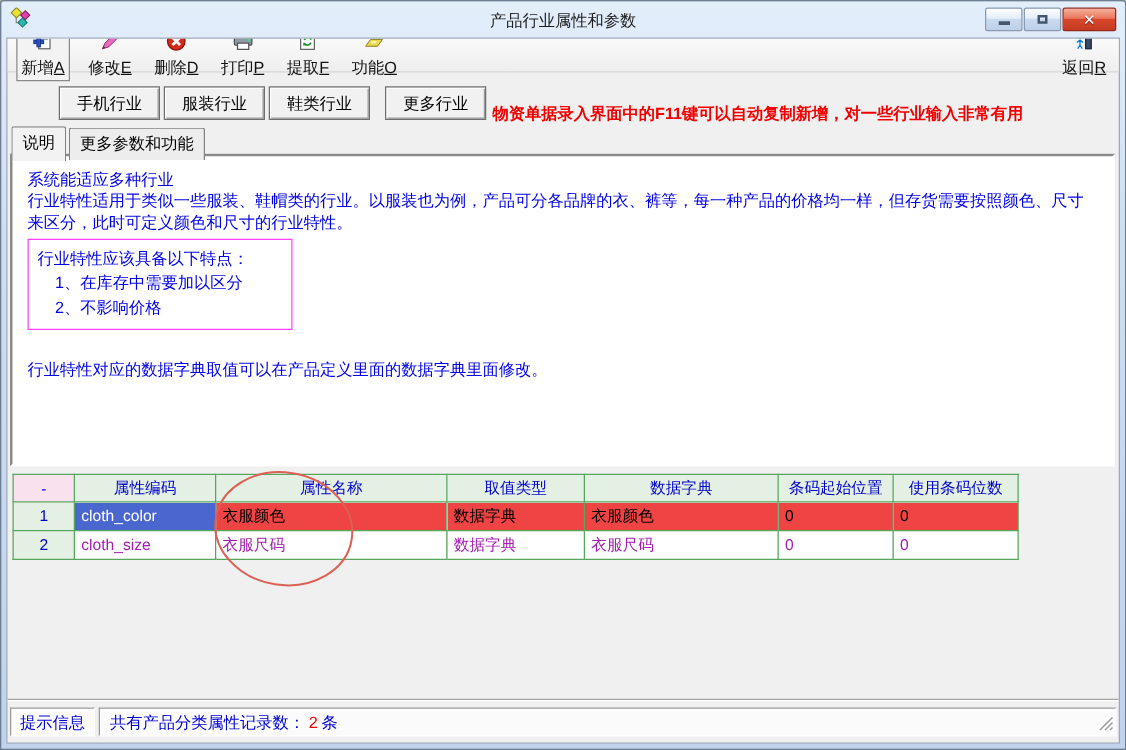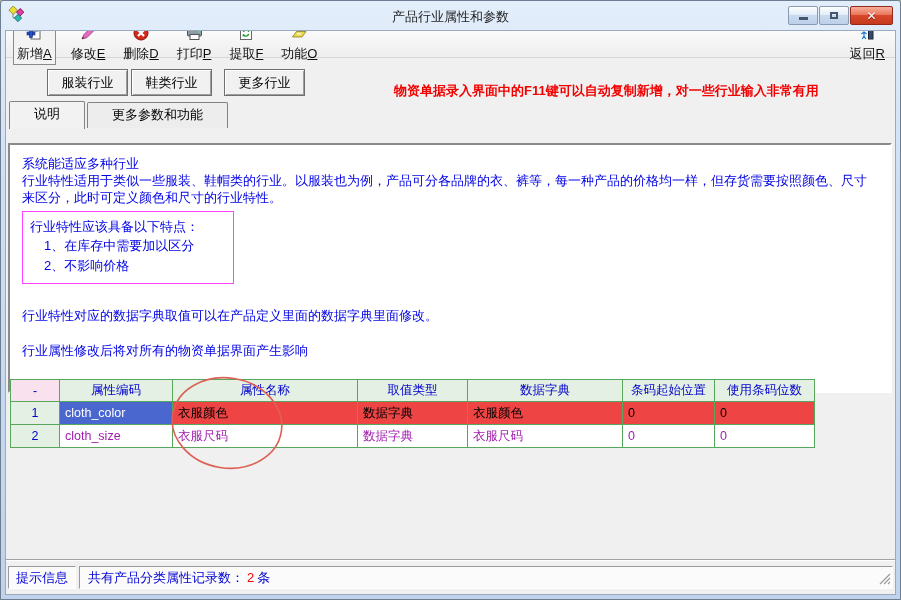--- a/index.html
+++ b/index.html
@@ -44,27 +44,27 @@
   .ind-btn { width:81px; height:27px; background:#f1f1f1; border:1px solid #6f6f6f;
              box-shadow:inset 1px 1px 0 #ffffff, inset -1px -1px 0 #9d9d9d;
              display:flex; align-items:center; justify-content:center; font-size:13px; color:#000;
              cursor:default; }
   .ind-btn.more { margin-left:9px; }
   .hint { position:absolute; top:51px; left:388px; color:#f20000; font-weight:bold; font-size:13px; white-space:nowrap; }
 
   
   .tabs { position:absolute; top:70px; left:3px; display:flex; align-items:flex-end; z-index:3; }
   .tab { border:1px solid #828282; border-bottom:none; background:#ededed; color:#000;
-         padding:3px 24px 4px; font-size:13px; border-radius:2px 2px 0 0; margin-right:2px; cursor:default; }
+         padding:3px 8px 4px; font-size:13px; border-radius:2px 2px 0 0; margin-right:2px; cursor:default; }
   .tab.active { background:#f2f2f2; padding-bottom:6px; margin-bottom:-1px; z-index:4; }
 
   
   .panel { position:absolute; left:2px; right:3px; top:92px; height:250px; background:#ffffff;
            border:2px solid; border-color:#8a8a8a #ffffff #ffffff #8a8a8a; padding:11px 12px;
-           color:#0000e6; font-size:13px; line-height:1.3; overflow:hidden;margin-top:20px; }
+           color:#0000e6; font-size:13px; line-height:1.3; overflow:hidden; }
   .panel p { margin-bottom:0; }
   .p1 { margin-bottom:16px; }
   .p2 { margin-bottom:8px; }
   .feature-box { display:inline-block; border:1px solid #ff42ff; padding:5px 34px 8px 7px; margin:4px 0 12px; line-height:1.5; }
   .feature-box .item { margin-left:14px; }
   .p3 { margin:12px 0 0; }
   .p4 { margin:18px 0 0; }
   .p5 { margin:18px 0 0; }
 
   
@@ -175,41 +175,41 @@
         <svg width="16" height="16">
           <rect x="9.5" y="2" width="4.5" height="12" fill="#3a4a66" stroke="#1c2638"></rect>
           <circle cx="5" cy="4.5" r="1.7" fill="#17d"></circle>
           <path d="M5 6.5 L5 11 M5 7 L2.5 9 M5 7 L7.5 9 M5 11 L3.2 14 M5 11 L6.8 14" stroke="#17d" stroke-width="1.1" fill="none"></path>
         </svg>
         <span><span>返回</span><span class="u">R</span></span>
       </div>
     </div>
 
     <div class="ind-row">
+      <div class="ind-btn">手机行业</div>
       <div class="ind-btn">服装行业</div>
       <div class="ind-btn">鞋类行业</div>
       <div class="ind-btn more">更多行业</div>
     </div>
     <div class="hint">物资单据录入界面中的F11键可以自动复制新增，对一些行业输入非常有用</div>
 
     <div class="tabs">
       <div class="tab active">说明</div>
       <div class="tab">更多参数和功能</div>
     </div>
 
     <div class="panel">
       <p class="p1">系统能适应多种行业</p>
       <p class="p2">行业特性适用于类似一些服装、鞋帽类的行业。以服装也为例，产品可分各品牌的衣、裤等，每一种产品的价格均一样，但存货需要按照颜色、尺寸来区分，此时可定义颜色和尺寸的行业特性。</p>
       <div class="feature-box">
         <div>行业特性应该具备以下特点：</div>
         <div class="item">1、在库存中需要加以区分</div>
         <div class="item">2、不影响价格</div>
       </div>
       <p class="p3">行业特性对应的数据字典取值可以在产品定义里面的数据字典里面修改。</p>
-      <p class="p4">行业属性修改后将对所有的物资单据界面产生影响</p>
     </div>
 
     <table class="grid">
       <colgroup>
         <col style="width:49px">
           <col style="width:113px">
           <col style="width:185px">
           <col style="width:110px">
         <col style="width:155px">
           <col style="width:92px">

